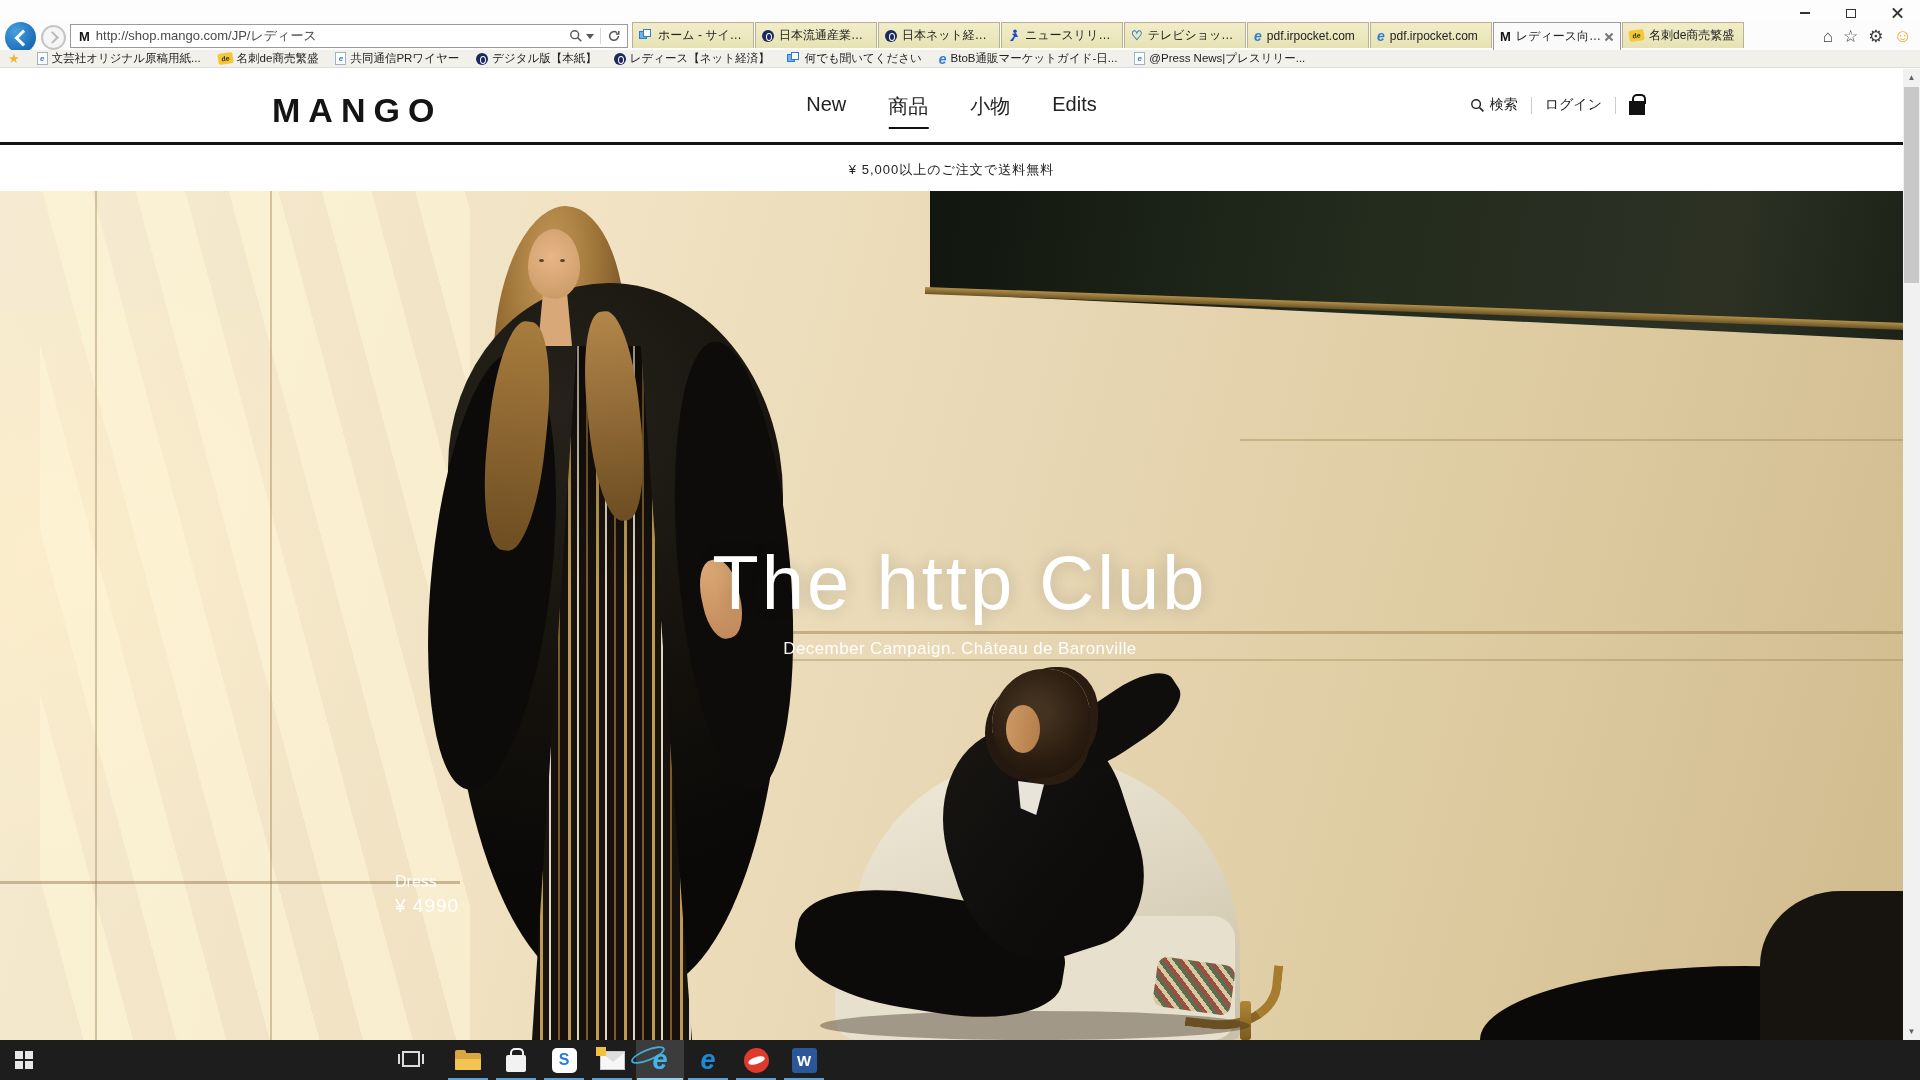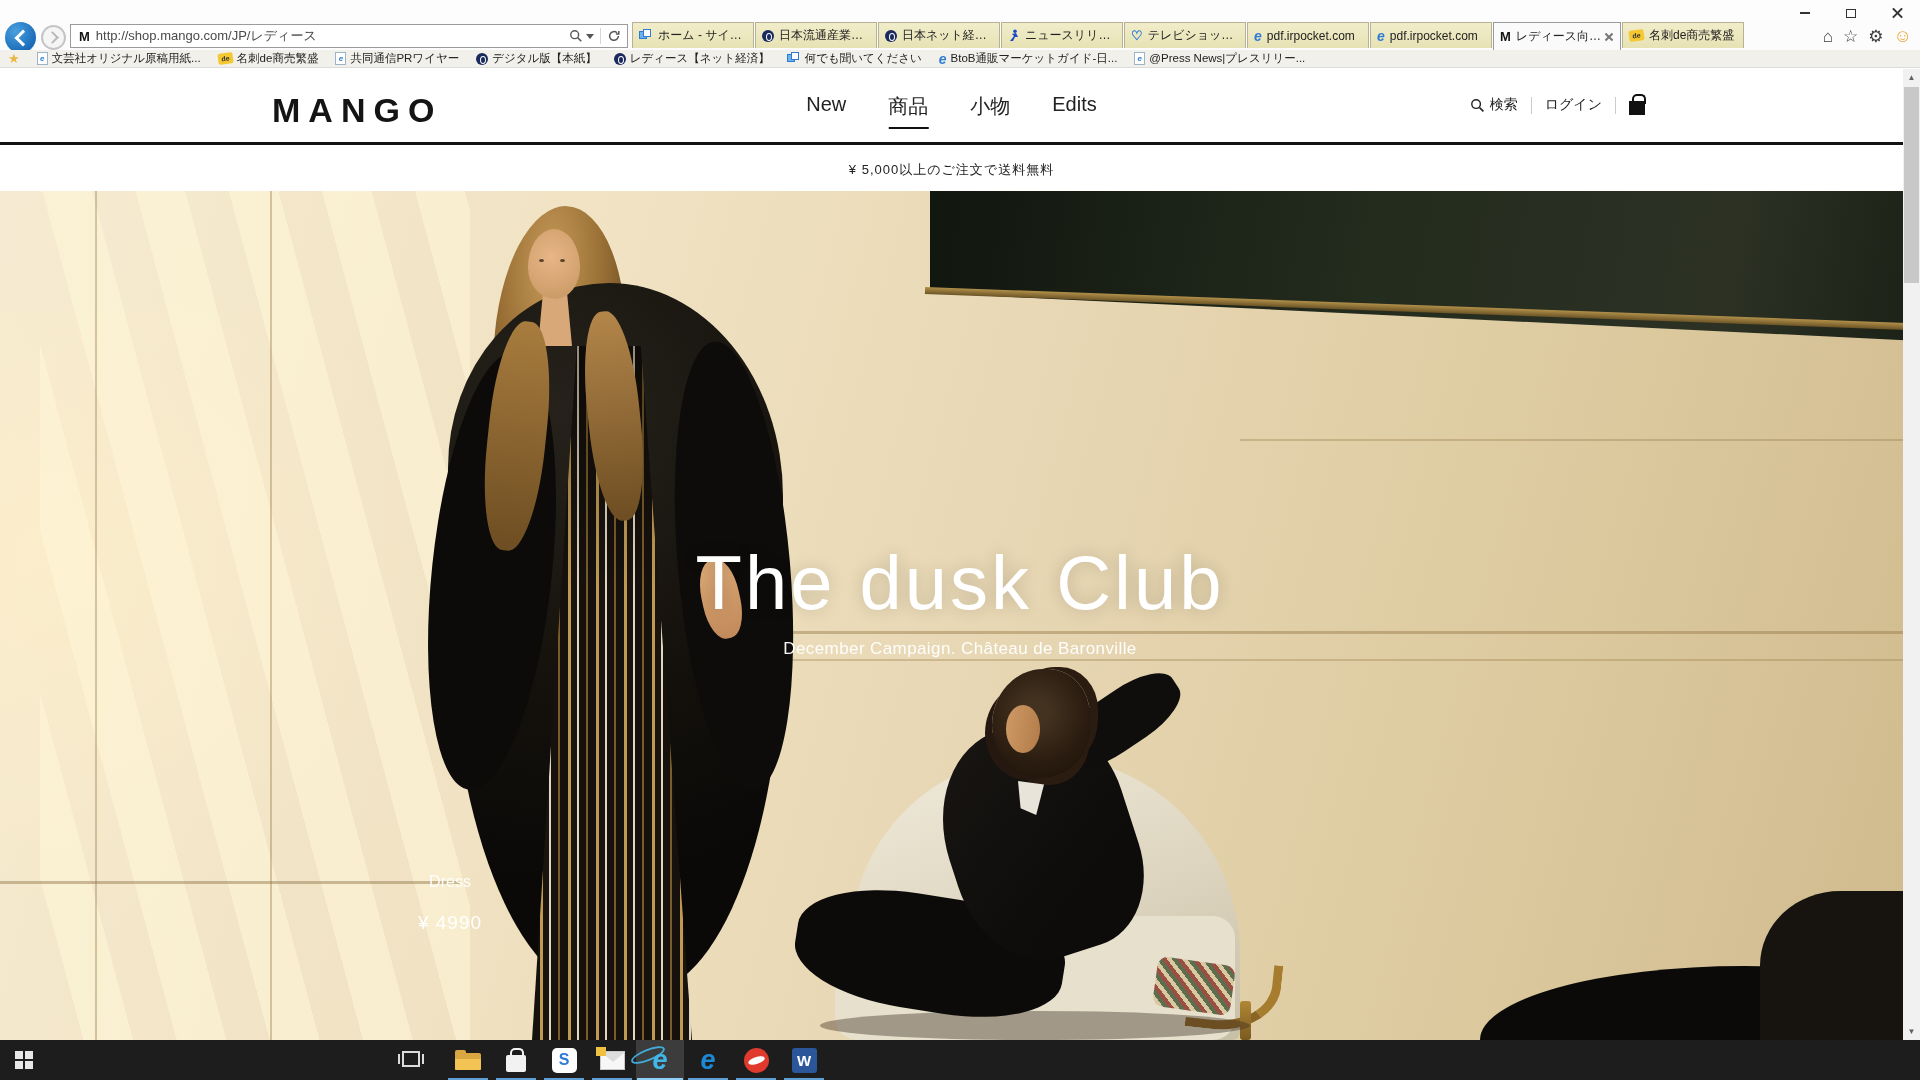--- a/index.html
+++ b/index.html
@@ -122,23 +122,23 @@
   .m2-arm { position:absolute; left:232px; top:32px; width:135px; height:56px; background:#0f0e0c; border-radius:40%; transform:rotate(-34deg); }
   .m2-hair { position:absolute; left:172px; top:8px; width:98px; height:108px; background:radial-gradient(circle at 45% 40%, #43321f 15%, #2a1c10 60%, #1b1108); border-radius:55% 45% 50% 50%; box-shadow:12px -6px 0 -4px #2a1c10, -12px 8px 0 -5px #241810, 6px 14px 0 -6px #2a1c10; }
   .m2-face { position:absolute; left:186px; top:44px; width:34px; height:48px; background:linear-gradient(100deg,#d09a66,#b27c4a); border-radius:50%; }
   .m2-shirt { position:absolute; left:198px; top:120px; width:26px; height:34px; background:#e8e4da; clip-path:polygon(0 0,100% 10%,70% 100%,10% 80%); }
 
   .dark-corner { position:absolute; left:1480px; top:775px; width:440px; height:74px; background:#0b0a09; border-radius:60% 40% 0 0 / 100% 80% 0 0; }
   .dark-corner2 { position:absolute; left:1760px; top:700px; width:160px; height:149px; background:#17130f; border-radius:50% 0 0 0; }
 
   .hero-title { position:absolute; left:50%; transform:translateX(-50%); top:348px; font-size:76px; color:#fff; letter-spacing:3px; white-space:nowrap; text-shadow:0 0 16px rgba(0,0,0,.18); }
   .hero-sub { position:absolute; left:50%; transform:translateX(-50%); top:448px; font-size:17px; color:rgba(255,255,255,.96); letter-spacing:.4px; white-space:nowrap; }
-  .hero-product { position:absolute; left:395px; top:682px; width:110px; text-align:center; color:#fff; }
+  .hero-product { position:absolute; left:395px; top:682px; width:110px; color:#fff; }
   .hp-name { font-size:16px; opacity:.95; }
-  .hp-price { font-size:19px; margin-top:21px; letter-spacing:1px; }
+  .hp-price { font-size:19px; margin-top:4px; letter-spacing:1px; }
 
   
   .taskbar { position:absolute; left:0; top:1040px; width:1920px; height:40px; background:#1d1d1d; z-index:100; }
   .start { position:absolute; left:0; top:0; width:48px; height:40px; display:flex; align-items:center; justify-content:center; }
   .winlogo { display:grid; grid-template-columns:8px 8px; grid-template-rows:8px 8px; gap:2px; }
   .winlogo i { background:#e8e8e8; }
   .cortana { position:absolute; left:48px; top:1px; width:342px; height:38px; background:#2d2d2d; border:1px solid #767676; display:flex; align-items:center; padding:0 10px; gap:9px; }
   .cort-ring { width:17px; height:17px; border:2px solid #cfcfcf; border-radius:50%; flex:0 0 auto; }
   .cort-text { flex:1; font-size:13px; color:#a8a8a8; white-space:nowrap; overflow:hidden; }
   .taskview { position:absolute; left:398px; top:9px; width:26px; height:22px; }
@@ -380,21 +380,21 @@
         <div class="m2-torso"></div>
         <div class="m2-arm"></div>
         <div class="m2-hair"></div>
         <div class="m2-face"></div>
         <div class="m2-shirt"></div>
       </div>
 
       <div class="dark-corner"></div>
       <div class="dark-corner2"></div>
 
-      <div class="hero-title">The dusk Club</div>
+      <div class="hero-title">The http Club</div>
       <div class="hero-sub">December Campaign. Château de Baronville</div>
       <div class="hero-product">
         <div class="hp-name">Dress</div>
         <div class="hp-price">¥ 4990</div>
       </div>
     </div>
   </div>
 
   <div class="scrollbar">
     <div class="sb-arrow sb-up">▲</div>

